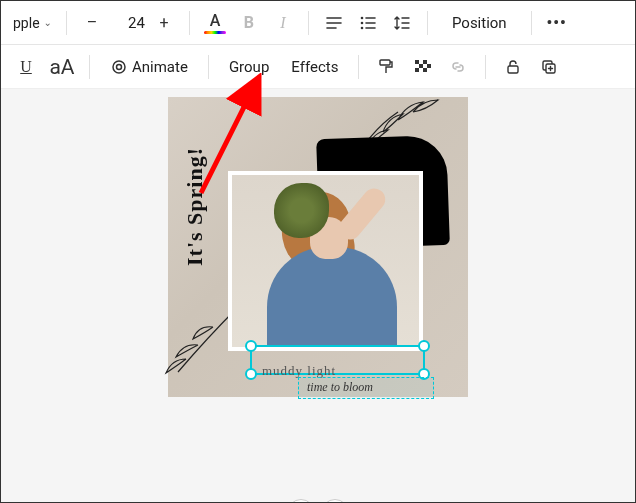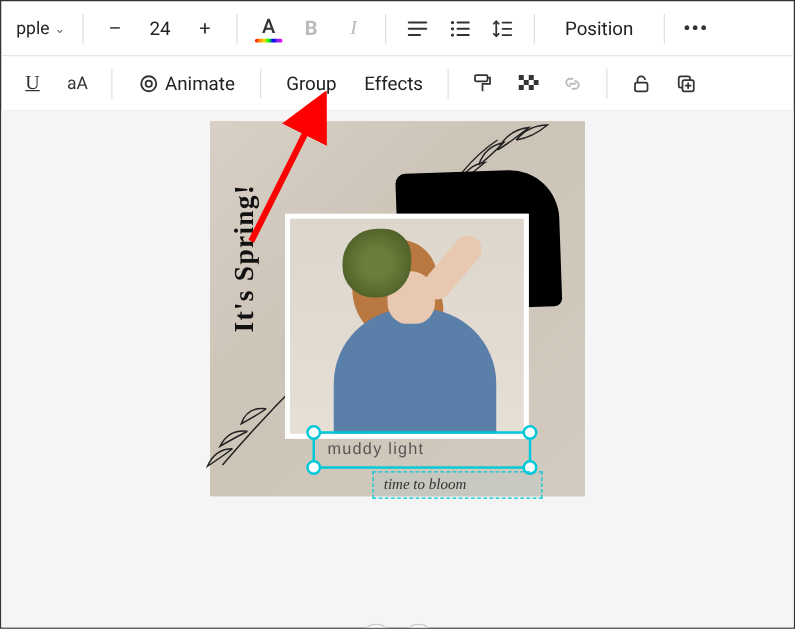--- a/index.html
+++ b/index.html
@@ -4,21 +4,21 @@
 <style>
 *{box-sizing:border-box;margin:0;padding:0;font-family:-apple-system,BlinkMacSystemFont,"Segoe UI",Roboto,Arial,sans-serif}
 body{background:#fff;width:636px;height:503px;overflow:hidden;border:1px solid #333;position:relative}
 .toolbar1{height:44px;display:flex;align-items:center;padding:16px 8px;border-bottom:1px solid #e5e5e5;gap:4px}
 .toolbar2{height:44px;display:flex;align-items:center;padding:0 10px;border-bottom:1px solid #eee;gap:6px}
 .font-sel{display:flex;align-items:center;padding:0 4px;font-size:14px;color:#222}
 .chev{margin-left:4px;font-size:10px;color:#666}
 .divider{width:1px;height:24px;background:#e0e0e0;margin:0 6px}
 .btn-sq{width:30px;height:30px;display:flex;align-items:center;justify-content:center;color:#333;font-size:16px;border-radius:4px;cursor:pointer}
 .btn-sq.dis{color:#bbb}
-.fs-display{width:34px;text-align:center;font-size:15px;color:#222}
+.fs-display{width:34px;text-align:right;font-size:15px;color:#222}
 .rainbow{width:22px;height:3px;background:linear-gradient(90deg,#f00,#ff8c00,#ffd700,#0f0,#00f,#8a2be2,#f0f);border-radius:2px}
 .text-btn{font-size:15px;color:#222;padding:0 8px;cursor:pointer}
 .effects-btn{font-size:15px;color:#222;padding:6px 14px;cursor:pointer}
 .icon-col{display:flex;gap:4px}
 .canvas-area{position:relative;width:100%;height:calc(100% - 88px);background:#f5f5f5;display:flex;justify-content:center;padding-top:8px}
 .design{width:300px;height:300px;background:#d4cbc0;position:relative;overflow:visible}
 .paper-texture{position:absolute;inset:0;background:linear-gradient(135deg,#d8d0c6 0%,#cdc4b8 40%,#d4cbc0 100%)}
 .leaf{position:absolute;stroke:#222;fill:none;stroke-width:1.2}
 .black-shape{position:absolute;top:40px;right:20px;width:130px;height:110px;background:#000;border-radius:8px 40px 6px 10px;transform:rotate(-2deg)}
 .vert-text{position:absolute;left:14px;top:50px;font-family:Georgia,serif;font-size:22px;font-weight:bold;color:#111;writing-mode:vertical-rl;transform:rotate(180deg);letter-spacing:1px}
@@ -76,21 +76,21 @@
       </svg>
   </div>
   <div class="divider"></div>
   <div class="effects-btn">Position</div>
   <div class="divider"></div>
   <div class="btn-sq" style="letter-spacing:1px;font-weight:bold">•••</div>
 </div>
 
 <div class="toolbar2">
   <div class="btn-sq" style="text-decoration:underline;font-family:serif">U</div>
-  <div class="btn-sq" style="font-size:14px">aA</div>
+  <div class="btn-sq" style="font-size:21px">aA</div>
   <div class="divider"></div>
   <div class="icon-col text-btn">
     <svg width="18" height="18" viewBox="0 0 18 18">
         <circle cx="9" cy="9" r="6" stroke="#333" stroke-width="1.5" fill="none"></circle>
         <circle cx="9" cy="9" r="2.5" stroke="#333" stroke-width="1.5" fill="none"></circle>
       </svg>
     <span>Animate</span>
   </div>
   <div class="divider"></div>
   <div class="text-btn">Group</div>
@@ -151,21 +151,21 @@
       <div class="photo-inner">
         <div class="hair"></div>
         <div class="person-body"></div>
         <div class="person-arm"></div>
         <div class="person-head"></div>
         <div class="plant"></div>
       </div>
     </div>
 
     <div class="sel-box">
-      <div style="position:absolute;left:10px;top:4px;font-family:Liberation Sans, sans-serif;font-size:13px;color:#555;letter-spacing:1px">muddy light</div>
+      <div style="position:absolute;left:10px;top:16px;font-family:Liberation Serif, serif;font-size:13px;color:#555;letter-spacing:1px">muddy light</div>
       <div class="handle" style="top:-7px;left:-7px"></div>
       <div class="handle" style="top:-7px;right:-7px"></div>
       <div class="handle" style="bottom:-7px;left:-7px"></div>
       <div class="handle" style="bottom:-7px;right:-7px"></div>
     </div>
     <div class="sel-box2">
       <div class="bloom-text" style="left:8px;top:2px">time to bloom</div>
     </div>
   </div>
 

